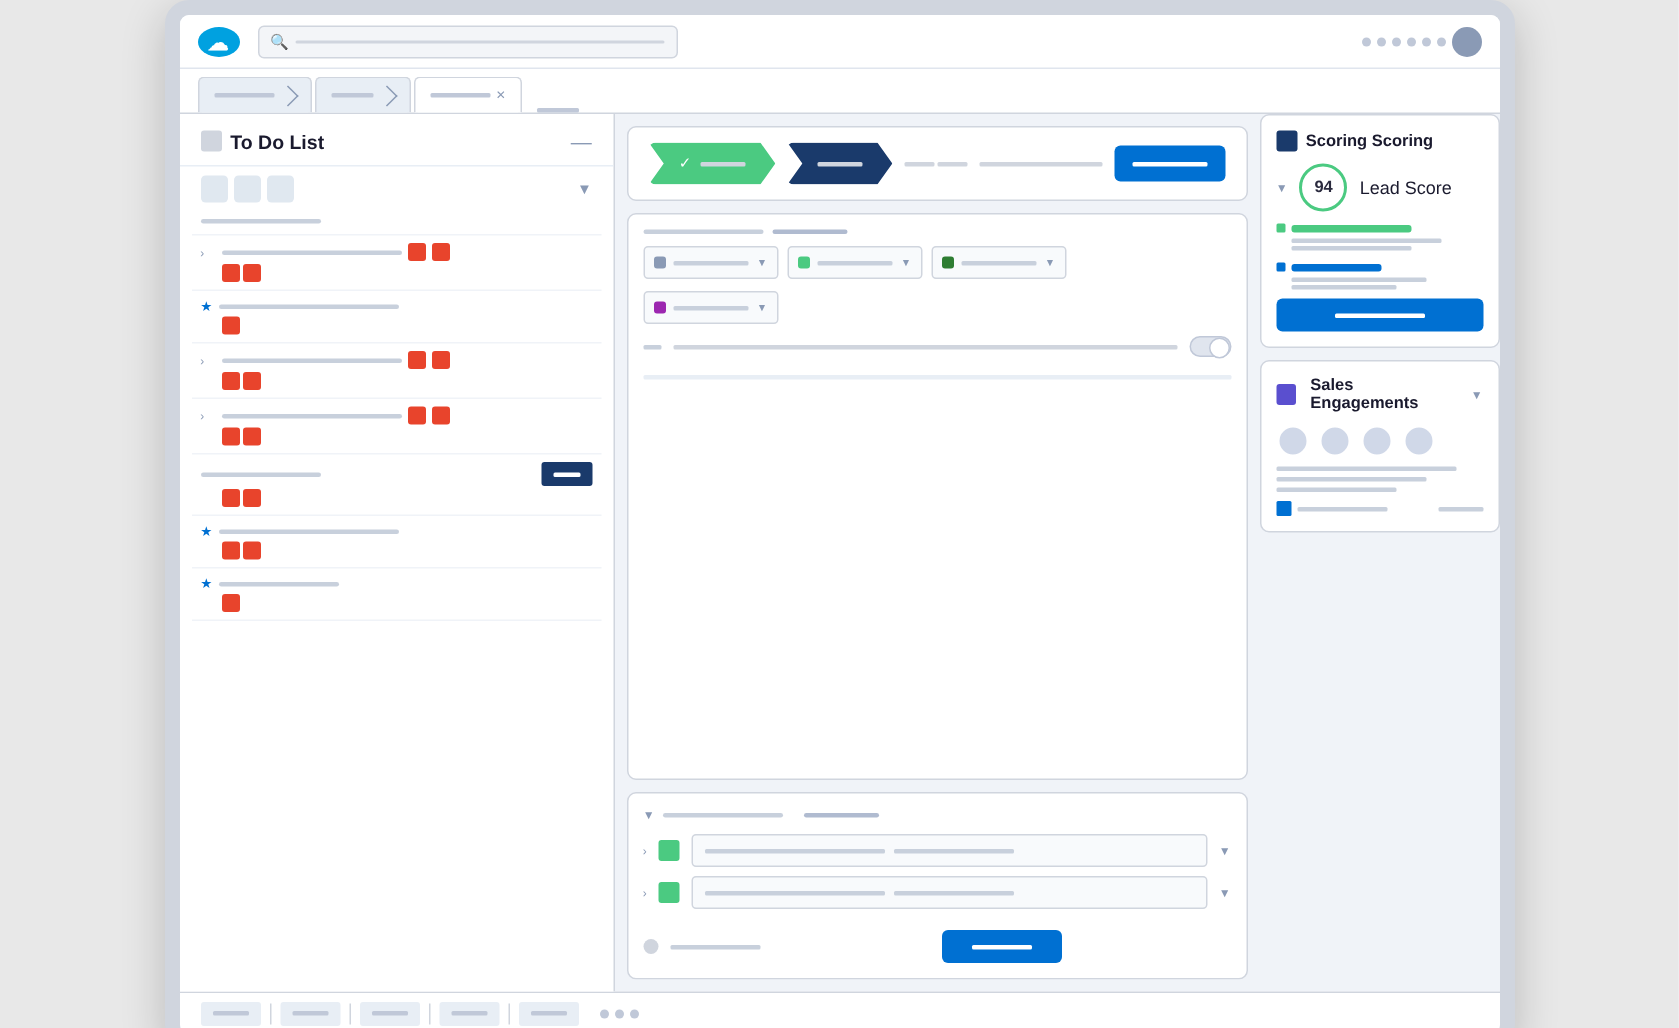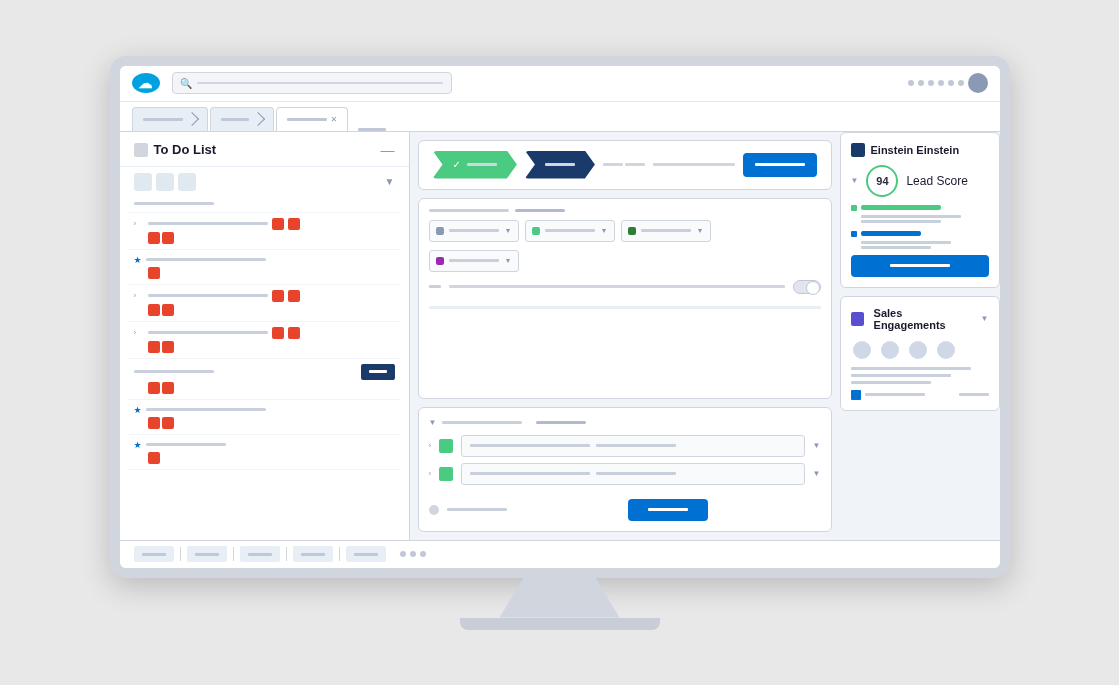--- a/index.html
+++ b/index.html
@@ -163,21 +163,21 @@
     }
 
     .nav-tab-x {
       color: #8a9ab5;
       font-size: 8px;
     }
 
     
     .main-content {
       display: flex;
-      height: 408px;
+      height: 585px;
       background: #f0f3f8;
     }
 
     
     .sidebar {
       width: 290px;
       background: white;
       border-right: 1px solid #d0d5de;
       flex-shrink: 0;
       overflow: hidden;
@@ -1098,21 +1098,21 @@
 
         </div>
 
       </div>
 
       <div class="right-sidebar">
 
         <div class="right-panel">
           <div class="right-panel-header">
             <div class="right-panel-icon"></div>
-            <span class="right-panel-title">Einstein Einstein</span>
+            <span class="right-panel-title">Scoring Scoring</span>
           </div>
 
           <div class="einstein-score-row">
             <span class="expand-icon-sm">▼</span>
             <div class="score-circle">94</div>
             <span class="lead-score-label">Lead Score</span>
           </div>
 
           <div class="score-bar-row">
             <div class="score-bar-dot"></div>

